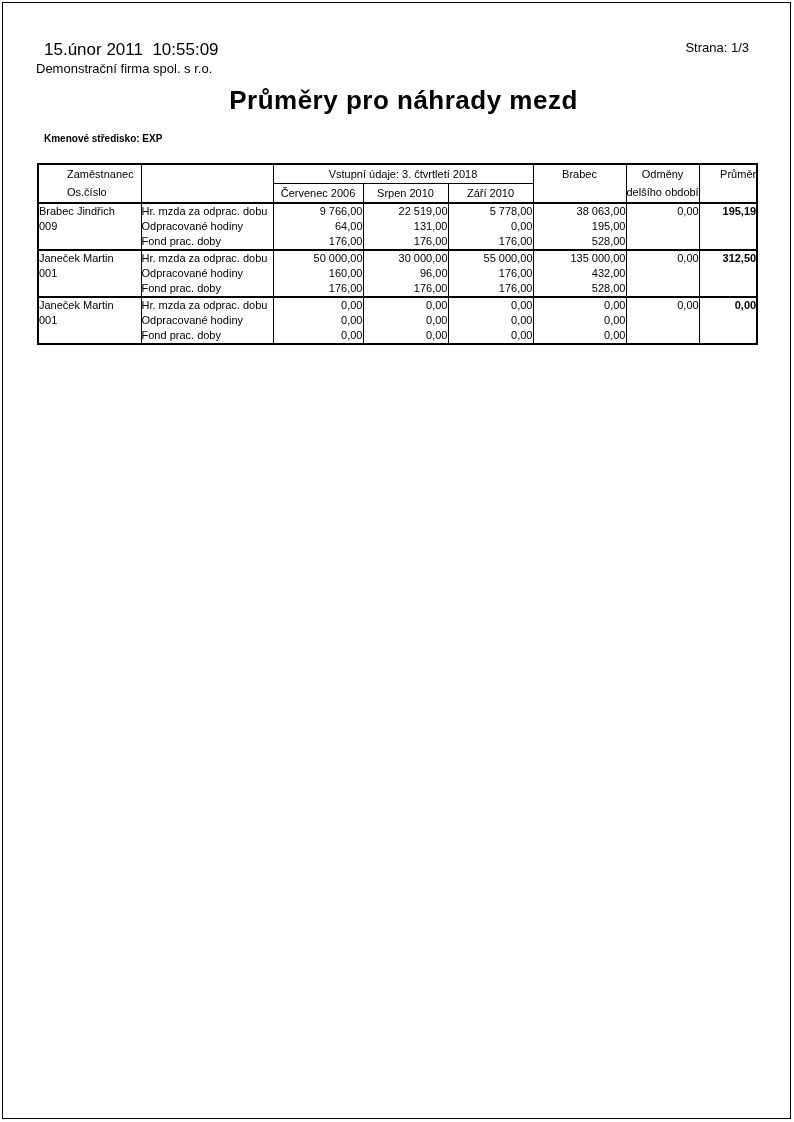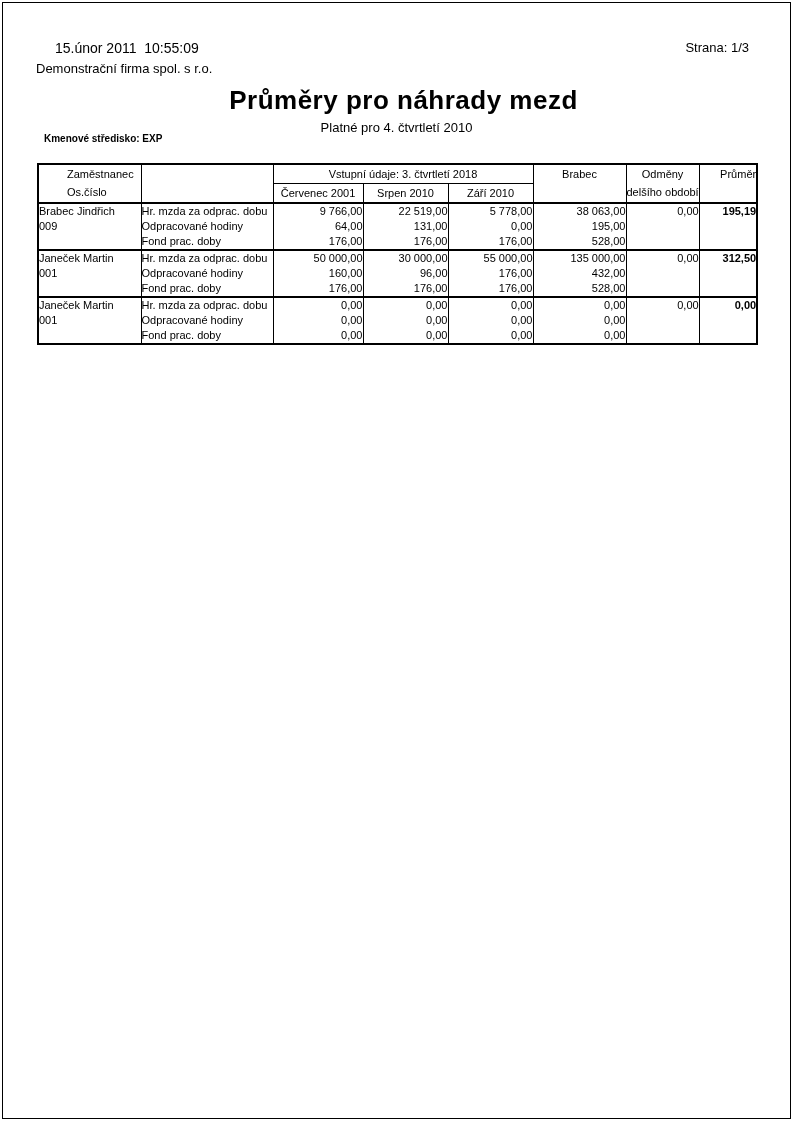--- a/index.html
+++ b/index.html
@@ -9,21 +9,21 @@
     font-family: "Liberation Sans", sans-serif;
     color: #000;
     overflow: hidden;
   }
   .page {
     position: absolute;
     left: 2px; top: 2px; right: 3px; bottom: 3px;
     border: 1px solid #000;
     background: #fff;
   }
-  .datetime  { position: absolute; left: 52px; top: 37px; font-size: 14px; white-space: pre; }
+  .datetime  { position: absolute; left: 41px; top: 37px; font-size: 17px; white-space: pre; }
   .company   { position: absolute; left: 33px; top: 58px; font-size: 13px; }
   .pagenum   { position: absolute; right: 41px; top: 37px; font-size: 13px; margin-left: 36px; }
   .title     { position: absolute; left: 7px; top: 82px; width: 100%; text-align: center;
                font-size: 26px; font-weight: bold; letter-spacing: 0.5px; }
   .subtitle  { position: absolute; left: 0; top: 117px; width: 100%; text-align: center; font-size: 13px; }
   .section   { position: absolute; left: 41px; top: 130px; font-size: 10px; font-weight: bold; }
 
   table.rpt {
     position: absolute; left: 34px; top: 160px;
     border-collapse: collapse; table-layout: fixed;
@@ -56,21 +56,20 @@
 </head>
 <body>
 
 <div class="page">
 
   <div class="datetime">15.únor 2011  10:55:09</div>
   <div class="company">Demonstrační firma spol. s r.o.</div>
   <div class="pagenum">Strana: 1/3</div>
 
   <div class="title">Průměry pro náhrady mezd</div>
-  <div class="subtitle">Platné pro 4. čtvrtletí 2010</div>
   <div class="section">Kmenové středisko: EXP</div>
 
   <table class="rpt">
     <colgroup>
       <col style="width:103px">
         <col style="width:132px">
         <col style="width:90px">
         <col style="width:85px">
       <col style="width:85px">
         <col style="width:93px">
@@ -86,21 +85,21 @@
         <td rowspan="2"></td>
         <td class="h-inputs" colspan="3">Vstupní údaje: 3. čtvrtletí 2018</td>
         <td class="h-total" rowspan="2">Brabec</td>
         <td class="h-bonus" rowspan="2">
           <div>Odměny</div>
           <div>delšího období</div>
         </td>
         <td class="h-avg" rowspan="2">Průměr</td>
       </tr>
       <tr class="h2">
-        <td class="h-month">Červenec 2001</td>
+        <td class="h-month">Červenec 2006</td>
         <td class="h-month">Srpen 2010</td>
         <td class="h-month">Září 2010</td>
       </tr>
     </thead>
     <tbody>
 
       <tr class="g-first">
         <td class="emp" rowspan="3">
           <div>Brabec Jindřich</div>
           <div>009</div>

